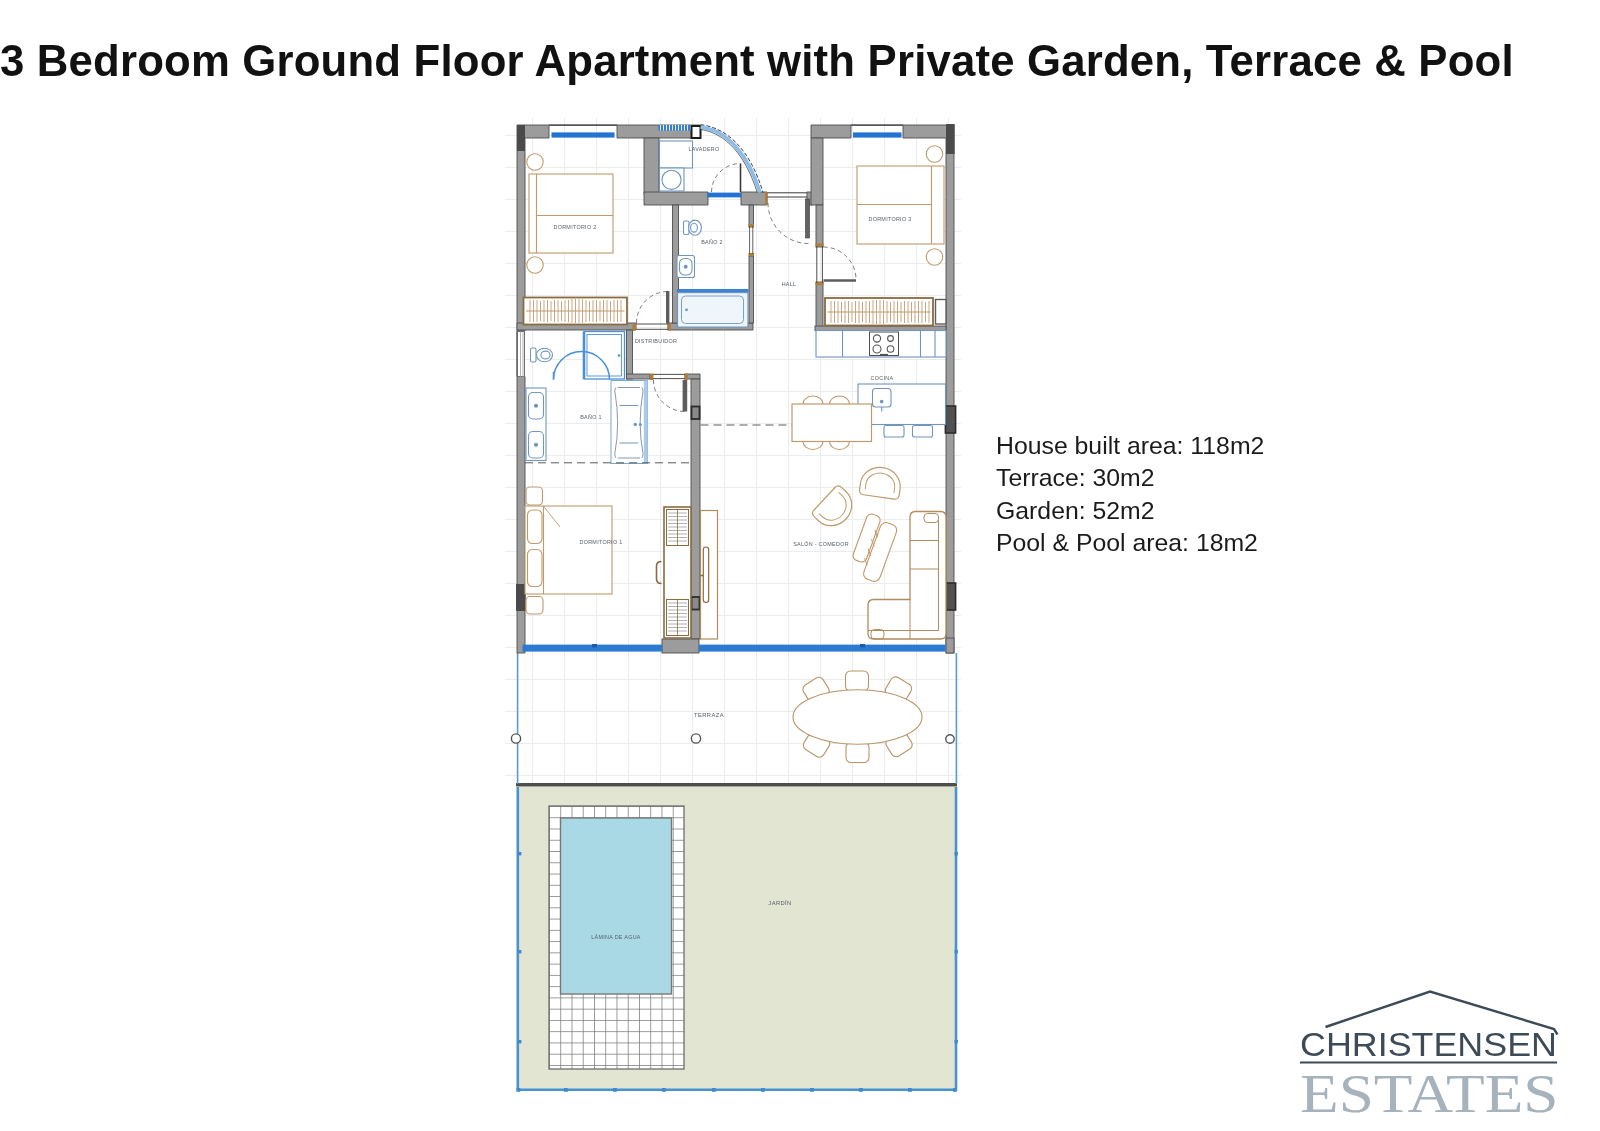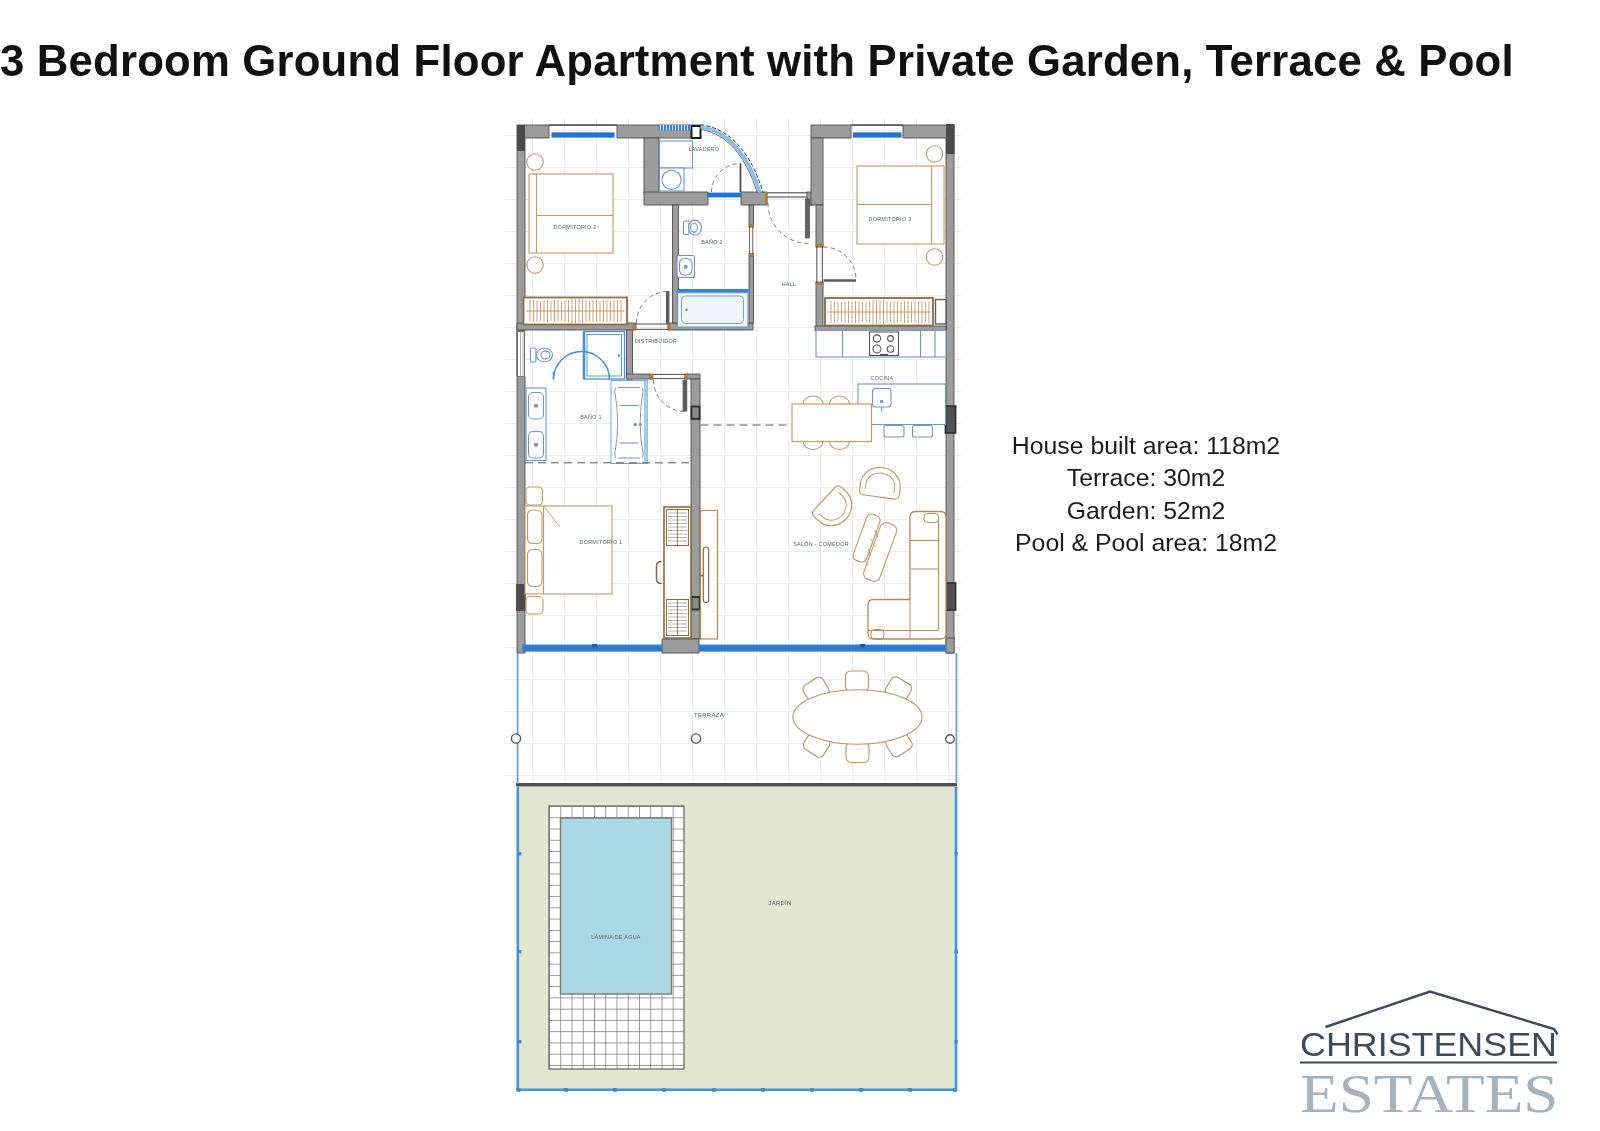--- a/index.html
+++ b/index.html
@@ -1,19 +1,19 @@
 <!DOCTYPE html>
 <html><head>
 <meta charset="utf-8">
 <style>
   html,body{margin:0;padding:0;background:#ffffff;width:1600px;height:1131px;overflow:hidden;
     font-family:"Liberation Sans",sans-serif;}
   #title{position:absolute;left:0;top:36px;width:1448px;text-align:center;
     font-size:43.7px;font-weight:bold;color:#111;letter-spacing:0.2px;white-space:nowrap;}
-  #info{position:absolute;left:996px;top:430px;width:300px;text-align:center;
+  #info{position:absolute;left:996px;top:430px;width:300px;text-align:left;
     font-size:24.8px;line-height:32.3px;color:#1b1b1b;}
   svg{position:absolute;}
   #plan{left:500px;top:115px;width:465px;height:985px;}
   #logo{left:1290px;top:985px;width:280px;height:135px;}
   .lbl{font-family:"Liberation Sans",sans-serif;font-size:5.8px;fill:#566068;letter-spacing:.4px;text-anchor:middle;}
   .lbs{font-family:"Liberation Sans",sans-serif;font-size:5.4px;fill:#566068;letter-spacing:.3px;text-anchor:middle;}
 </style>
 </head>
 <body>
 

